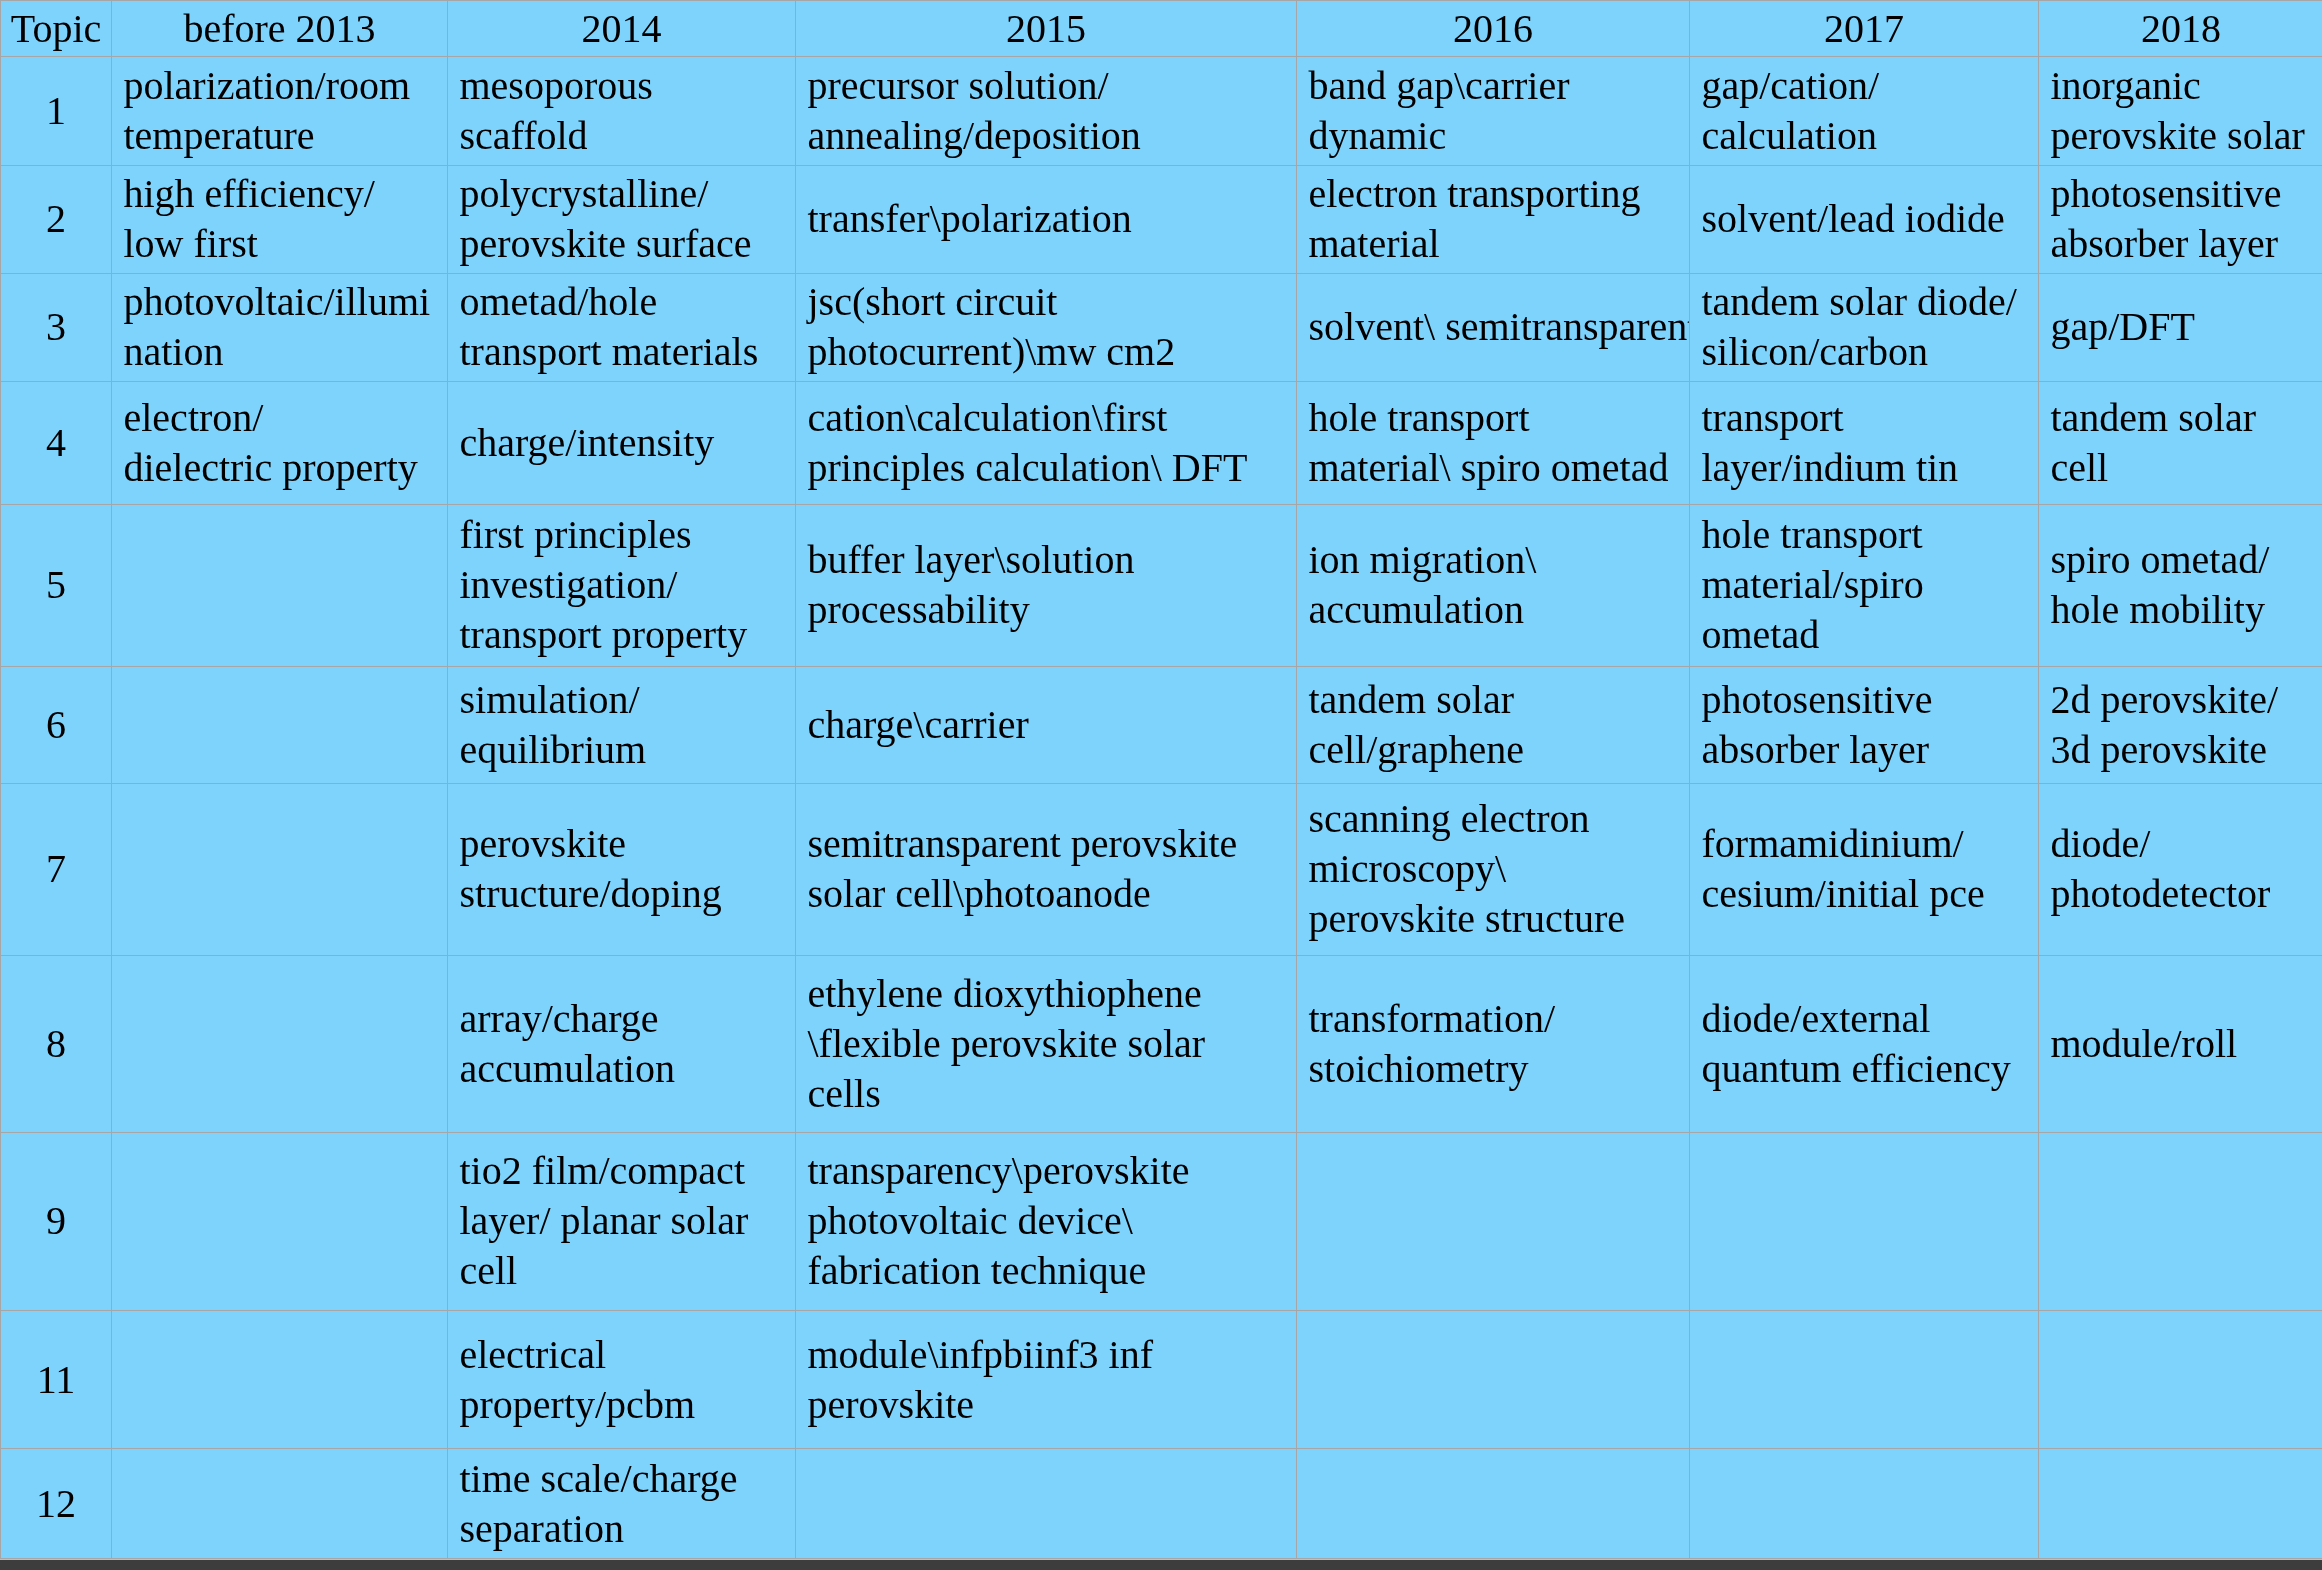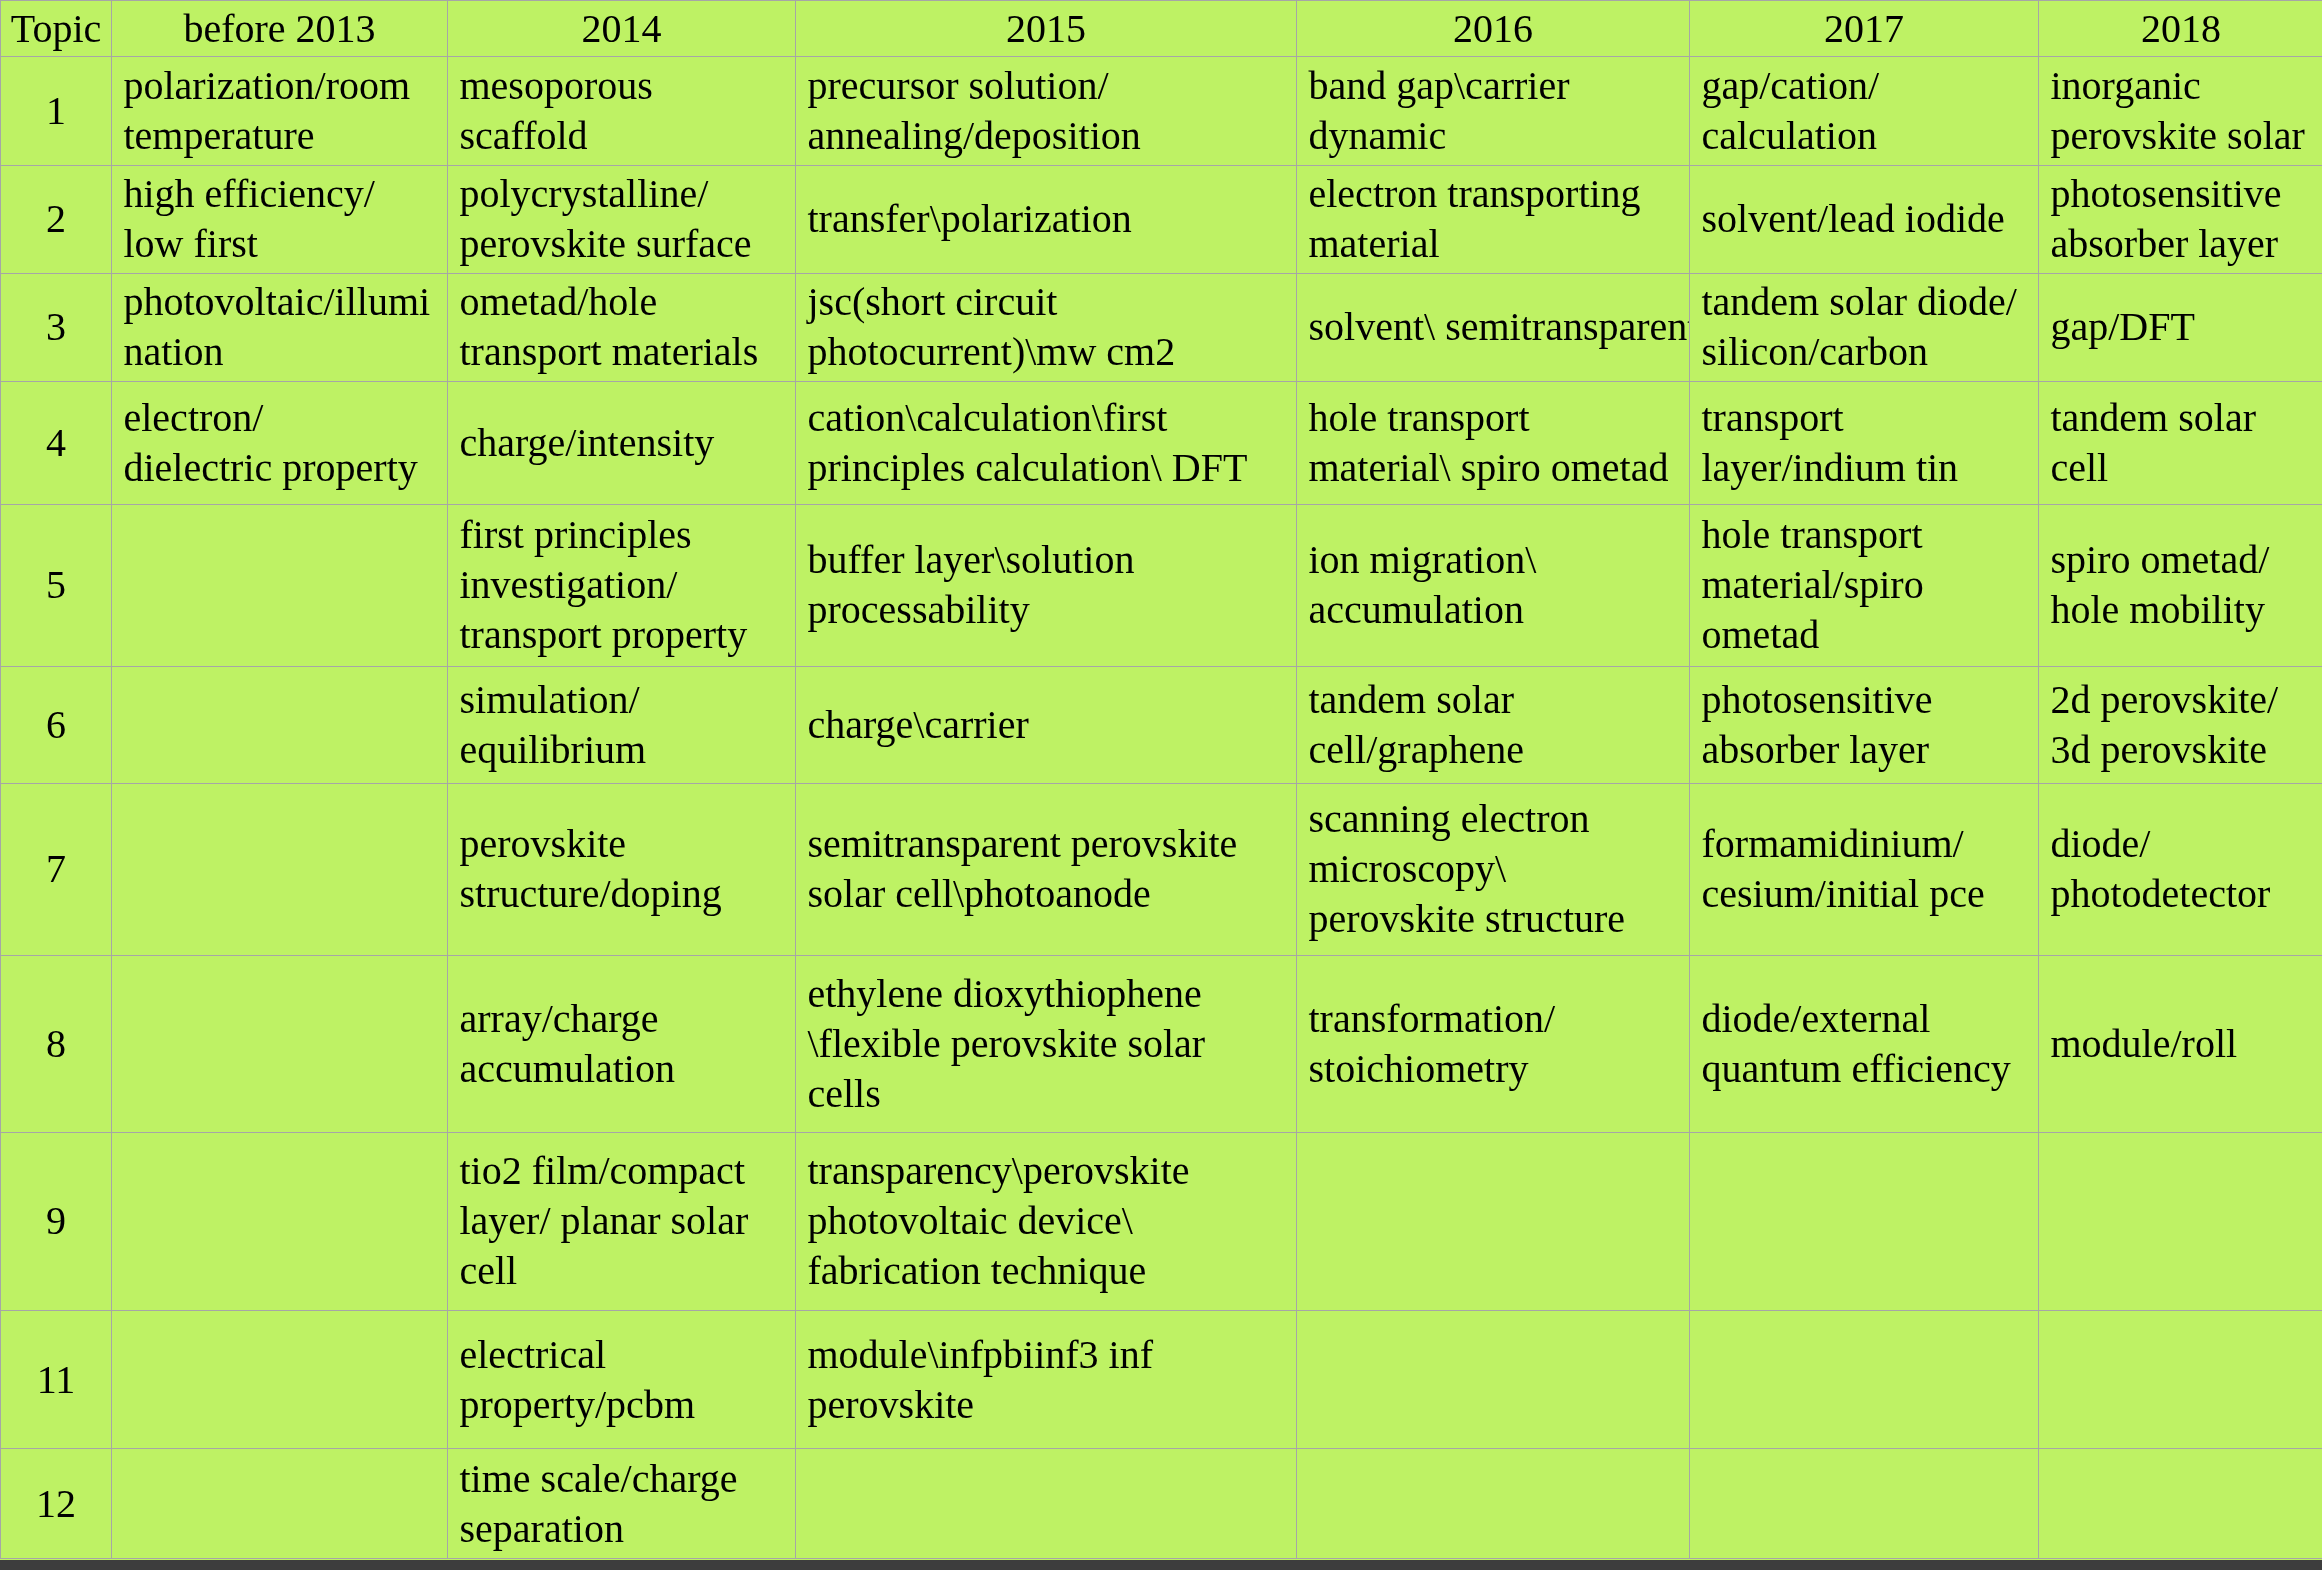--- a/index.html
+++ b/index.html
@@ -1,19 +1,19 @@
 <!DOCTYPE html>
 <html><head>
 <meta charset="utf-8">
 <style>
   html,body{margin:0;padding:0;background:#ffffff;}
   .page{
     position:relative;
     width:2323px;height:1571px;
-    background:#bef264;
+    background:#7dd3fc;
     color:#000;
     font-family:"Liberation Serif","DejaVu Serif",serif;
     overflow:hidden;
   }
   table.topics{
     border-collapse:collapse;
     table-layout:fixed;
     width:2323px;height:1559px;
   }
   table.topics th, table.topics td{

